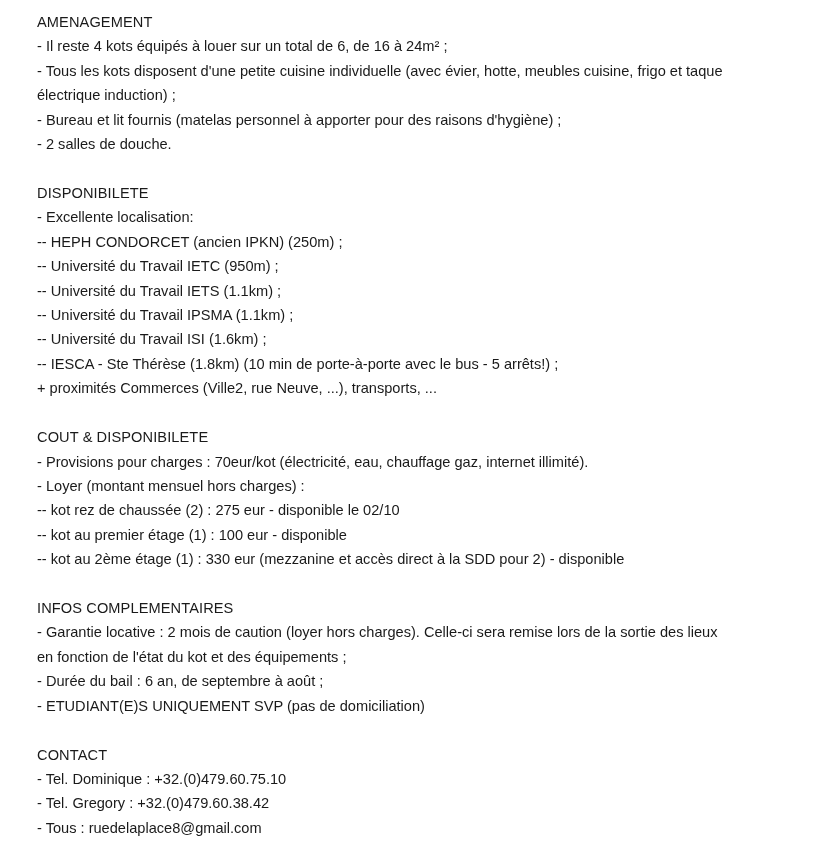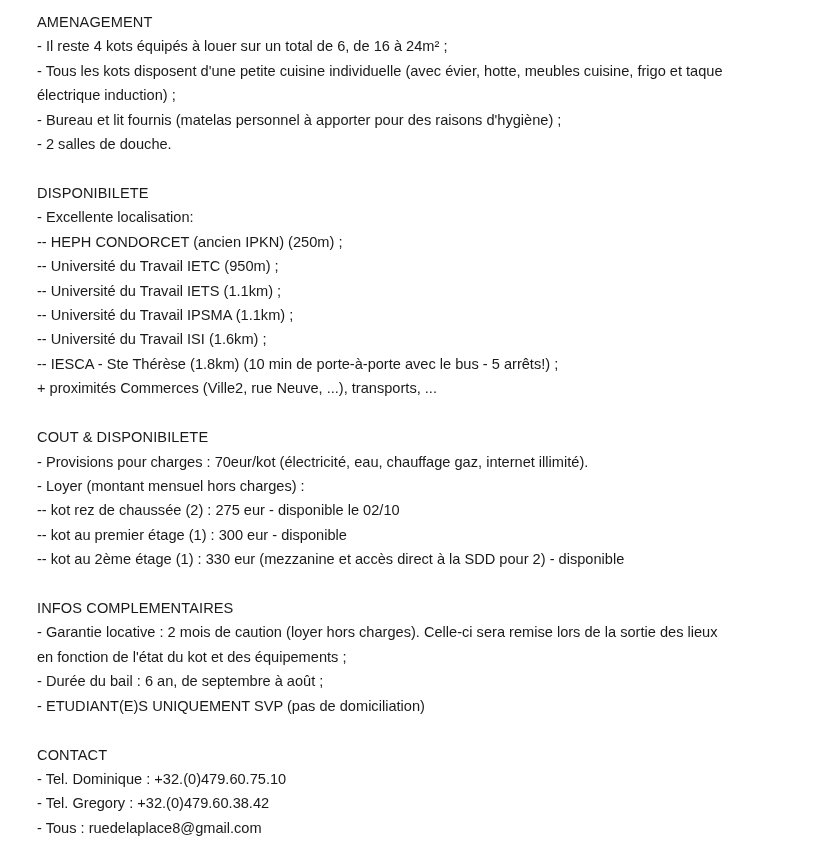--- a/index.html
+++ b/index.html
@@ -61,21 +61,21 @@
       <div class="line"><span>-- Université du Travail IPSMA (1.1km) ;</span></div>
       <div class="line"><span>-- Université du Travail ISI (1.6km) ;</span></div>
       <div class="line"><span>-- IESCA - Ste Thérèse (1.8km) (10 min de porte-à-porte avec le bus - 5 arrêts!) ;</span></div>
       <div class="line"><span>+ proximités Commerces (Ville2, rue Neuve, ...), transports, ...</span></div>
     </section>
     <section class="doc-section">
       <div class="line heading">COUT &amp; DISPONIBILETE</div>
       <div class="line"><span>- Provisions pour charges : 70eur/kot (électricité, eau, chauffage gaz, internet illimité).</span></div>
       <div class="line"><span>- Loyer (montant mensuel hors charges) :</span></div>
       <div class="line"><span>-- kot </span><span class="misspelled">rez</span><span> de chaussée (2) : 275 </span><span class="misspelled">eur</span><span> - disponible le 02/10</span></div>
-      <div class="line"><span>-- kot au premier étage (1) : 300 </span><span class="misspelled">eur</span><span> - disponible</span></div>
+      <div class="line"><span>-- kot au premier étage (1) : 100 </span><span class="misspelled">eur</span><span> - disponible</span></div>
       <div class="line"><span>-- kot au 2ème étage (1) : 330 </span><span class="misspelled">eur</span><span> (mezzanine et accès direct à la SDD pour 2) - disponible</span></div>
     </section>
     <section class="doc-section">
       <div class="line heading">INFOS COMPLEMENTAIRES</div>
       <div class="line"><span>- Garantie locative : 2 mois de caution (loyer hors charges). Celle-ci sera remise lors de la sortie des lieux</span></div>
       <div class="line"><span>en fonction de l'état du kot et des équipements ;</span></div>
       <div class="line"><span>- Durée du bail : 6 an, de septembre à août ;</span></div>
       <div class="line"><span>- ETUDIANT(E)S UNIQUEMENT SVP (pas de domiciliation)</span></div>
     </section>
     <section class="doc-section">

